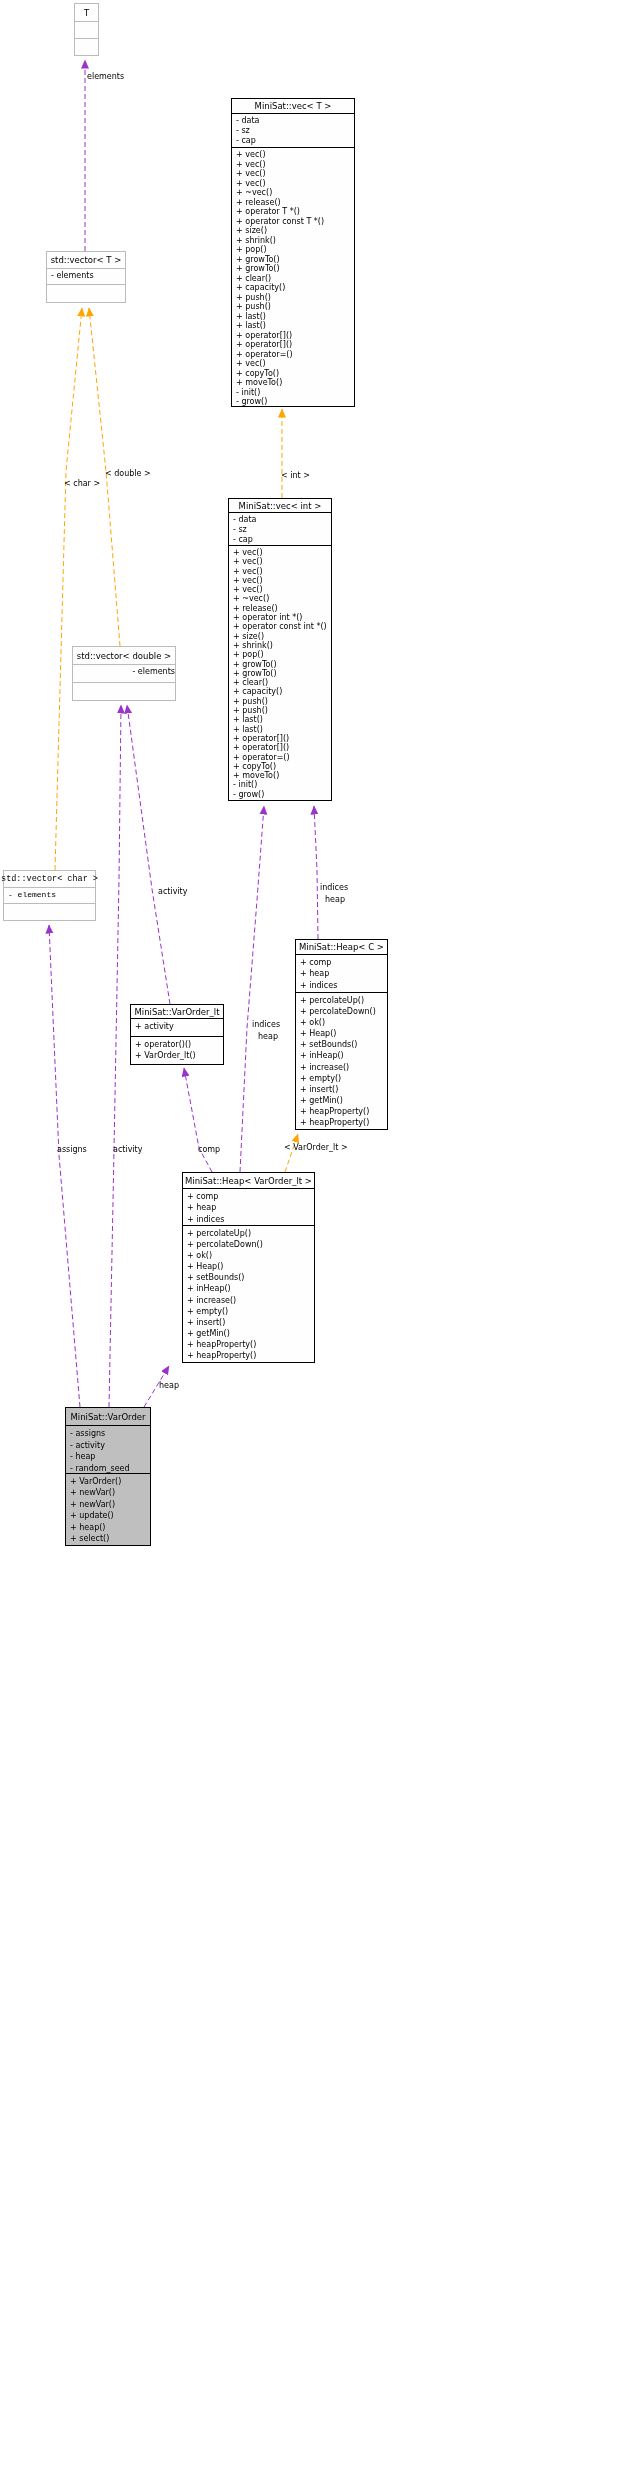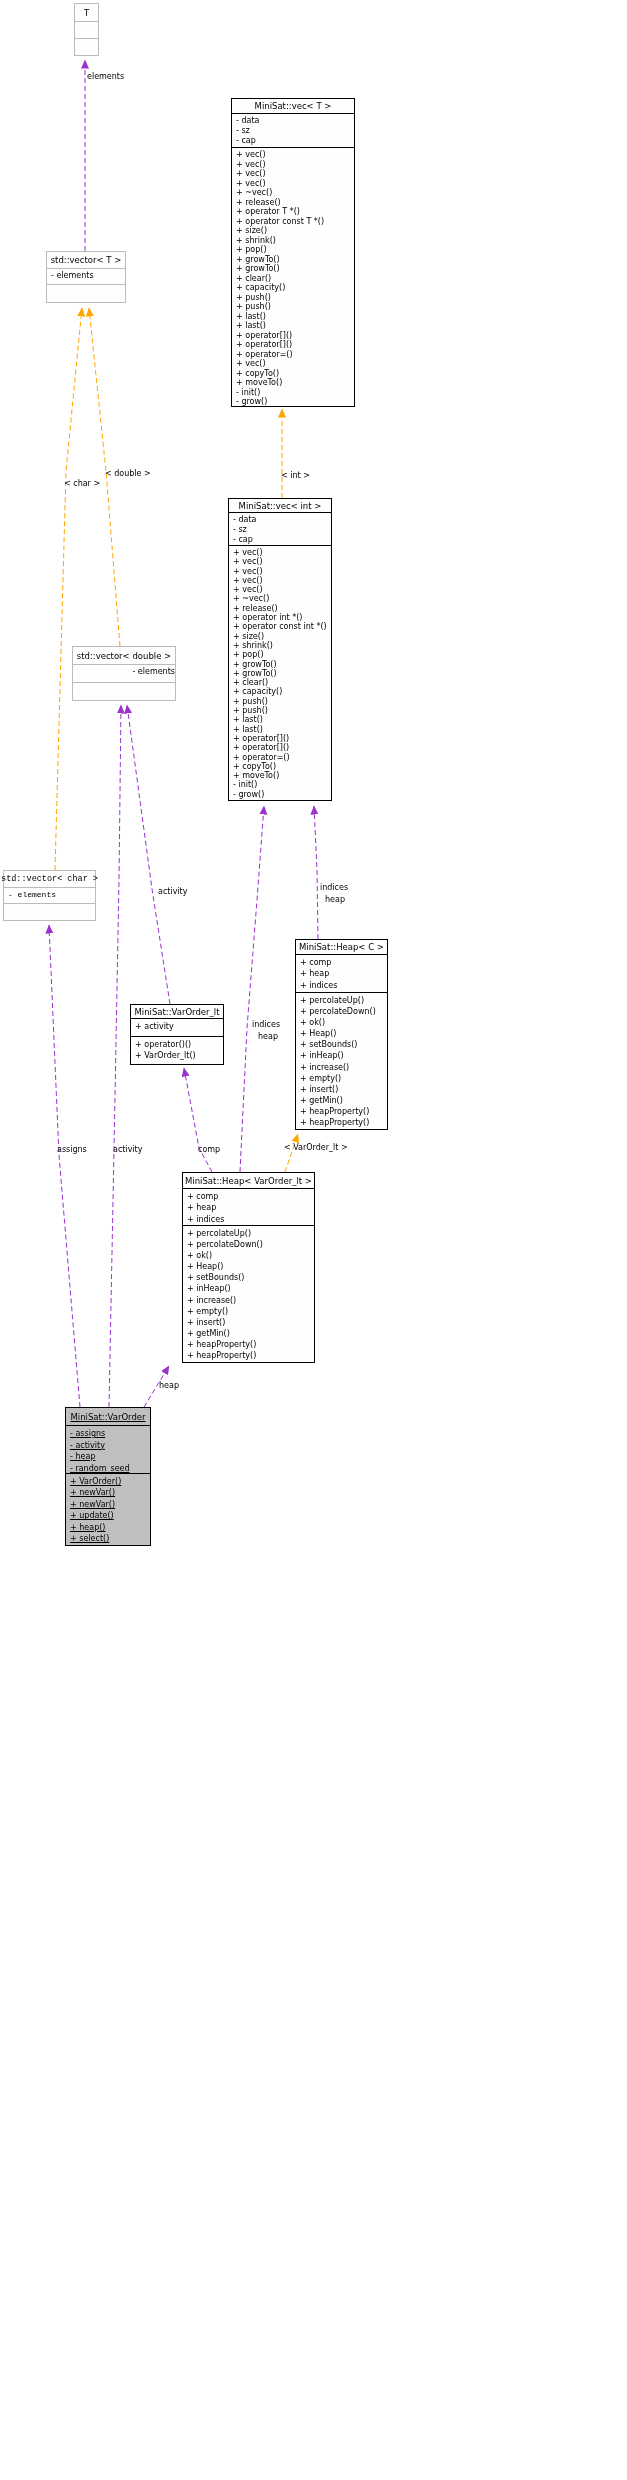--- a/index.html
+++ b/index.html
@@ -2,21 +2,21 @@
 <html><head>
 <meta charset="utf-8">
 <style>
   html,body{margin:0;padding:0;background:#ffffff;}
   #canvas{position:relative;width:627px;height:2480px;background:#ffffff;overflow:hidden;
           font-family:"DejaVu Sans","Liberation Sans",sans-serif;color:#000;}
   svg.edges{position:absolute;left:0;top:0;width:627px;height:2480px;pointer-events:none;}
   .class-box{position:absolute;background:#fefefe;border:1px solid #000;box-sizing:border-box;
              --bc:#000;}
   .class-box.external{border-color:#babdb6;--bc:#babdb6;}
-  .class-box.main{background:#bfbfbf;text-decoration:underline;}
+  .class-box.main{background:#bfbfbf;}
   .c-title{display:flex;align-items:center;justify-content:center;border-bottom:1px solid var(--bc);
            font-size:8.5px;white-space:nowrap;box-sizing:border-box;overflow:visible;}
   .c-attrs{border-bottom:1px solid var(--bc);box-sizing:border-box;padding:2px 0 0 4px;overflow:hidden;}
   .c-methods{box-sizing:border-box;padding:2px 0 0 4px;overflow:hidden;}
   .member{font-size:8px;white-space:nowrap;}
   .edge-label{position:absolute;font-size:8px;white-space:nowrap;}
 </style>
 </head>
 <body>
 

